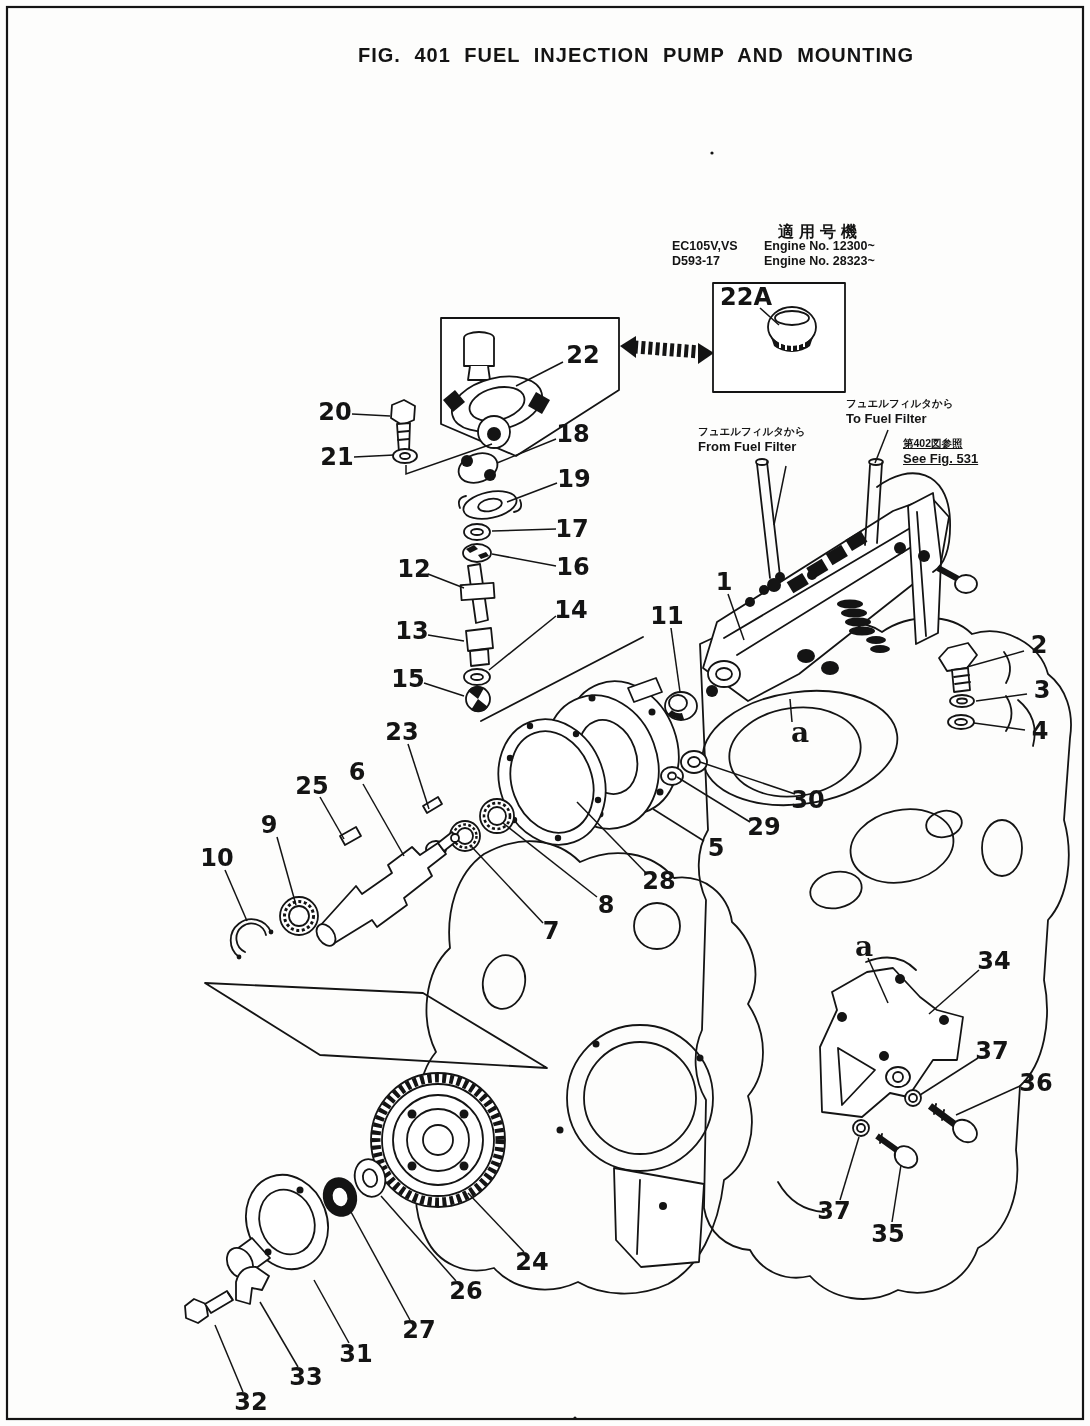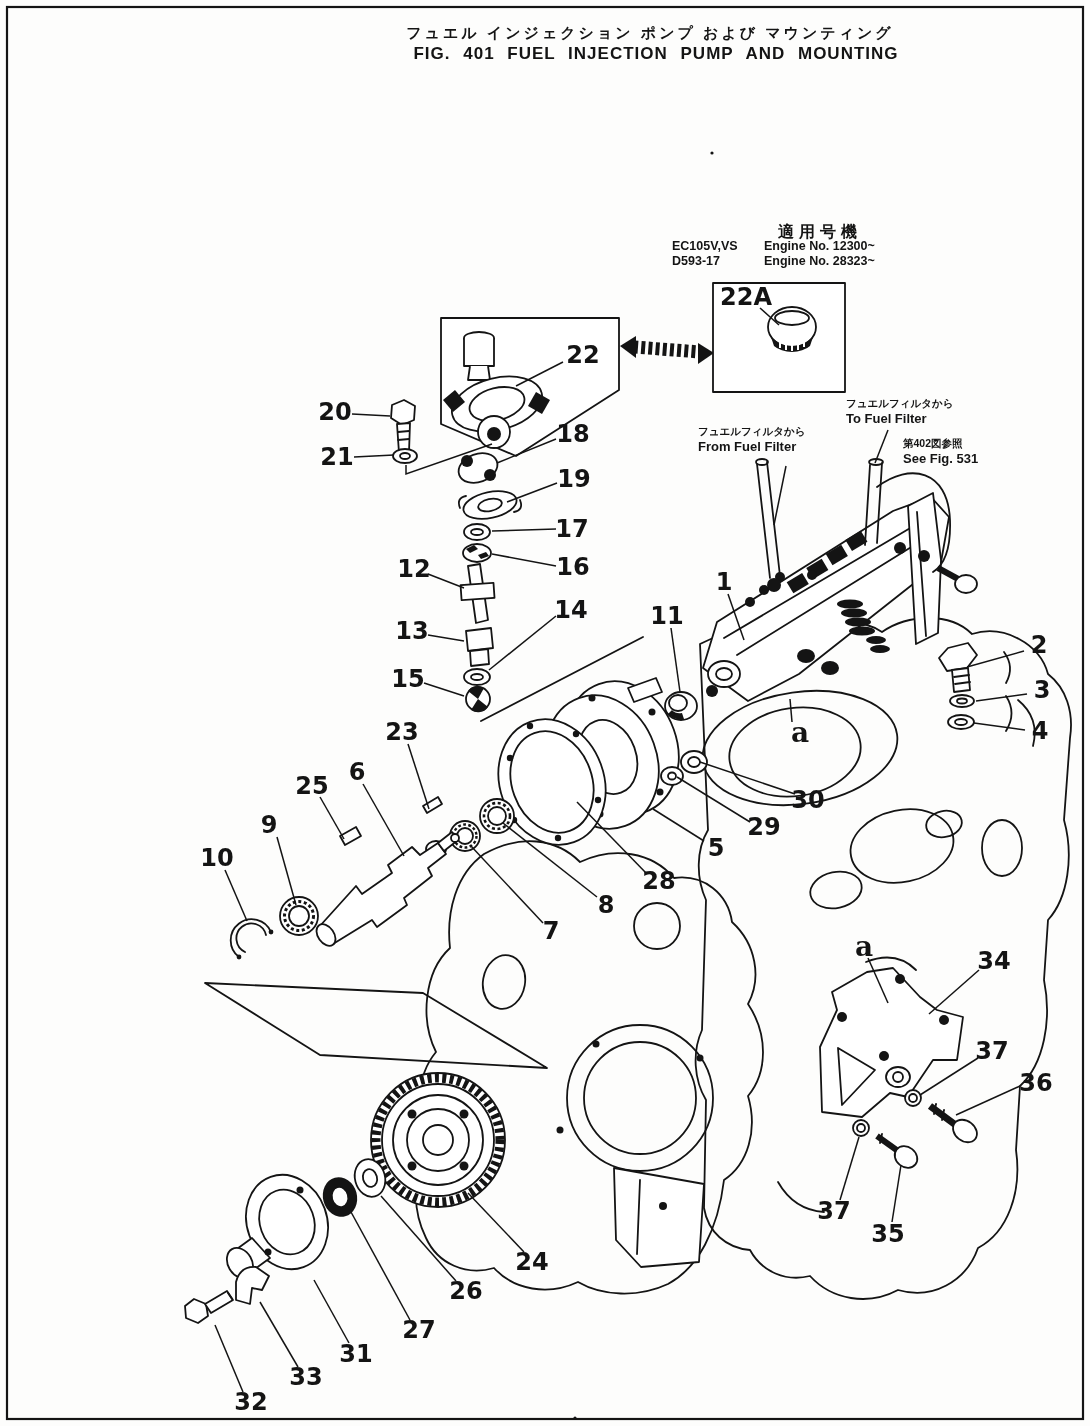--- a/index.html
+++ b/index.html
@@ -1,44 +1,43 @@
 <!DOCTYPE html>
 <html><head>
 <meta charset="utf-8">
 <style>
   html,body{margin:0;padding:0;background:#e8e8e8;}
   .page{position:relative;width:1090px;height:1426px;background:#fdfdfc;margin:0 auto;
         font-family:"Liberation Sans",sans-serif;color:#141414;overflow:hidden;}
   .art{position:absolute;left:0;top:0;}
   .txt{position:absolute;z-index:5;color:#141414;}
   .title-jp{left:340px;top:24px;width:620px;text-align:center;font-size:15px;font-weight:bold;letter-spacing:3px;}
-  .title-en{left:316px;top:44px;width:680px;text-align:center;font-size:17px;font-weight:bold;letter-spacing:1px;word-spacing:7px;}
+  .title-en{left:296px;top:44px;width:680px;text-align:center;font-size:20px;font-weight:bold;letter-spacing:1px;word-spacing:7px;}
   .applic{left:672px;top:224px;width:260px;font-size:12.5px;font-weight:bold;line-height:15px;}
   .applic .hd{display:block;text-align:center;font-size:16px;letter-spacing:5px;width:200px;margin-left:48px;}
   .applic .row span.m{display:inline-block;width:92px;}
   .anno{font-weight:bold;line-height:15px;}
   .anno .jp{display:block;font-size:10.5px;}
   .anno .en{display:block;font-size:13px;}
   .a-from{left:698px;top:424px;width:150px;}
   .a-to{left:846px;top:396px;width:160px;}
-  .a-see{left:903px;top:436px;width:130px;}
+  .a-see{left:903px;top:436px;width:130px;text-decoration:underline;}
   svg .plabel{font:bold 24px "DejaVu Sans",sans-serif;fill:#141414;text-anchor:middle;dominant-baseline:central;}
   svg .ref{font:bold 28px "DejaVu Serif",serif;}
   svg .leader{stroke:#141414;stroke-width:1.5;fill:none;}
   svg .ln{stroke:#141414;stroke-width:1.8;fill:none;stroke-linecap:round;stroke-linejoin:round;}
   svg .lnw{stroke:#141414;stroke-width:1.8;fill:#fff;stroke-linejoin:round;}
   svg .dk{fill:#141414;stroke:none;}
   svg .balls{fill:none;stroke:#141414;}
 </style>
 </head>
 <body>
 
 <div class="page">
 
-  <div class="txt title-jp">フュエル インジェクション ポンプ および マウンティング</div>
   <div class="txt title-en">FIG. 401  FUEL INJECTION PUMP AND MOUNTING</div>
 
   <div class="txt applic">
     <span class="hd">適用号機</span>
     <span class="row"><span class="m">EC105V,VS</span><span>Engine No. 12300~</span></span><br>
     <span class="row"><span class="m">D593-17</span><span>Engine No. 28323~</span></span>
   </div>
 
   <div class="txt anno a-from">
     <span class="jp">フュエルフィルタから</span>

